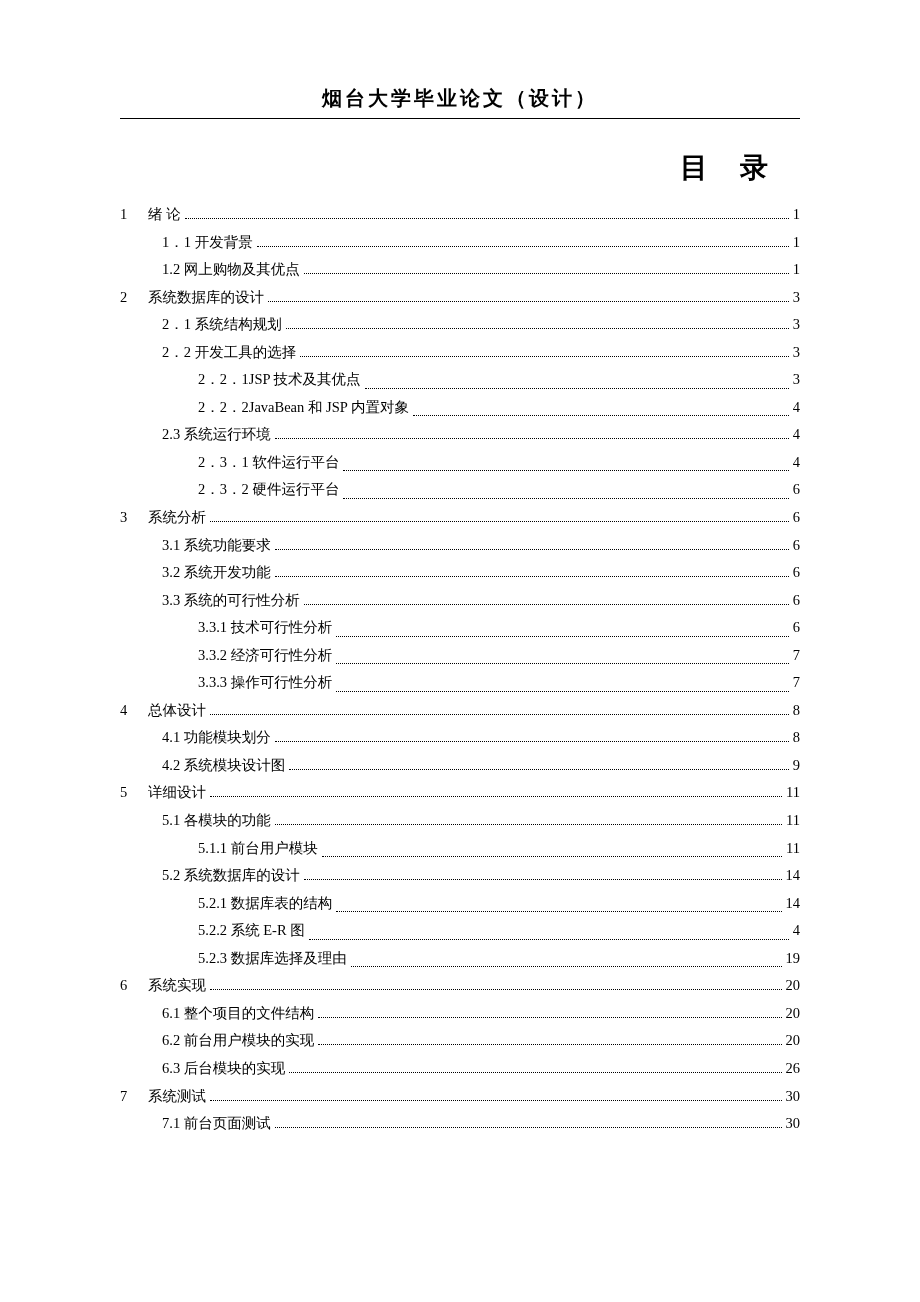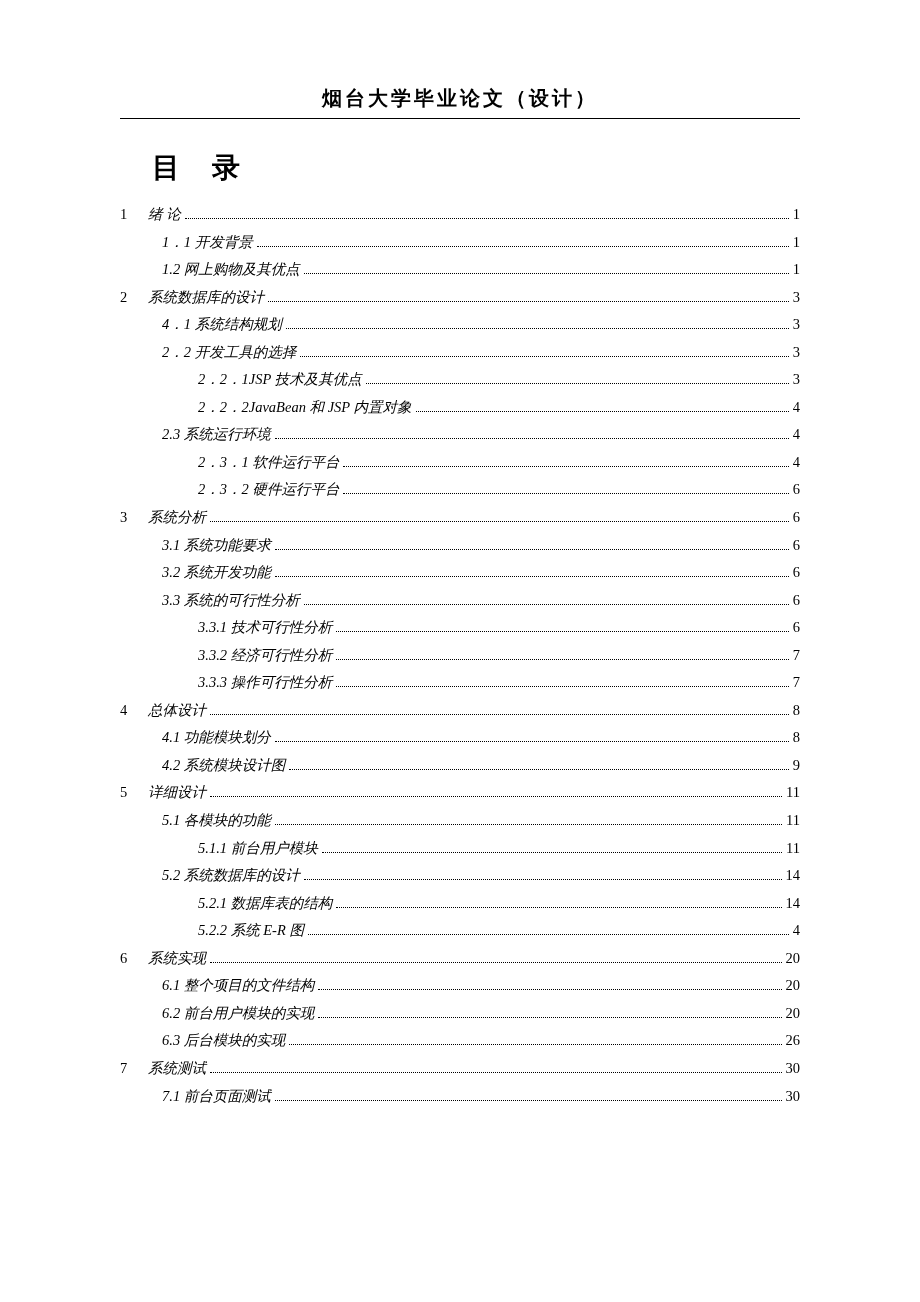--- a/index.html
+++ b/index.html
@@ -19,48 +19,47 @@
       text-align: center;
       font-size: 20px;
       font-weight: bold;
       font-family: Liberation Sans, sans-serif;
       padding-bottom: 6px;
       border-bottom: 1.5px solid #000;
       letter-spacing: 3px;
       margin-bottom: 30px;
     }
     .title {
-      text-align: left;
+      text-align: right;
       font-size: 28px;
       font-weight: bold;
       font-family: "SimSun", "宋体", serif;
       letter-spacing: 32px;
       margin-bottom: 14px;
       padding-left: 32px;
     }
     .toc {
       font-size: 14.5px;
       line-height: 1.9;
     }
     .toc-row {
       display: flex;
       align-items: baseline;
       white-space: nowrap;
     }
     .toc-row.l1 { padding-left: 0; }
     .toc-row.l2 { padding-left: 42px; }
-    .toc-row.l3 { padding-left: 78px; }
+    .toc-row.l3 { padding-left: 78px; align-items: flex-end; }
     .chapnum {
       display: inline-block;
       min-width: 14px;
       margin-right: 14px;
     }
     .label {
       flex: 0 0 auto;
-      font-style: italic;
     }
     .dots {
       flex: 1 1 auto;
       border-bottom: 1.5px dotted #000;
       margin: 0 4px 5px 4px;
       height: 0.8em;
       min-width: 10px;
     }
     .page {
       flex: 0 0 auto;
@@ -88,21 +87,21 @@
       <span class="dots"></span>
       <span class="page">1</span>
     </div>
     <div class="toc-row l1">
       <span class="chapnum">2</span>
       <span class="label">系统数据库的设计</span>
       <span class="dots"></span>
       <span class="page">3</span>
     </div>
     <div class="toc-row l2">
-      <span class="label">4．1  系统结构规划</span>
+      <span class="label">2．1  系统结构规划</span>
       <span class="dots"></span>
       <span class="page">3</span>
     </div>
     <div class="toc-row l2">
       <span class="label">2．2  开发工具的选择</span>
       <span class="dots"></span>
       <span class="page">3</span>
     </div>
     <div class="toc-row l3">
       <span class="label">2．2．1JSP 技术及其优点</span>
@@ -204,20 +203,25 @@
     </div>
     <div class="toc-row l3">
       <span class="label">5.2.1  数据库表的结构</span>
       <span class="dots"></span>
       <span class="page">14</span>
     </div>
     <div class="toc-row l3">
       <span class="label">5.2.2  系统 E-R 图</span>
       <span class="dots"></span>
       <span class="page">4</span>
+    </div>
+    <div class="toc-row l3">
+      <span class="label">5.2.3  数据库选择及理由</span>
+      <span class="dots"></span>
+      <span class="page">19</span>
     </div>
     <div class="toc-row l1">
       <span class="chapnum">6</span>
       <span class="label">系统实现</span>
       <span class="dots"></span>
       <span class="page">20</span>
     </div>
     <div class="toc-row l2">
       <span class="label">6.1 整个项目的文件结构</span>
       <span class="dots"></span>

